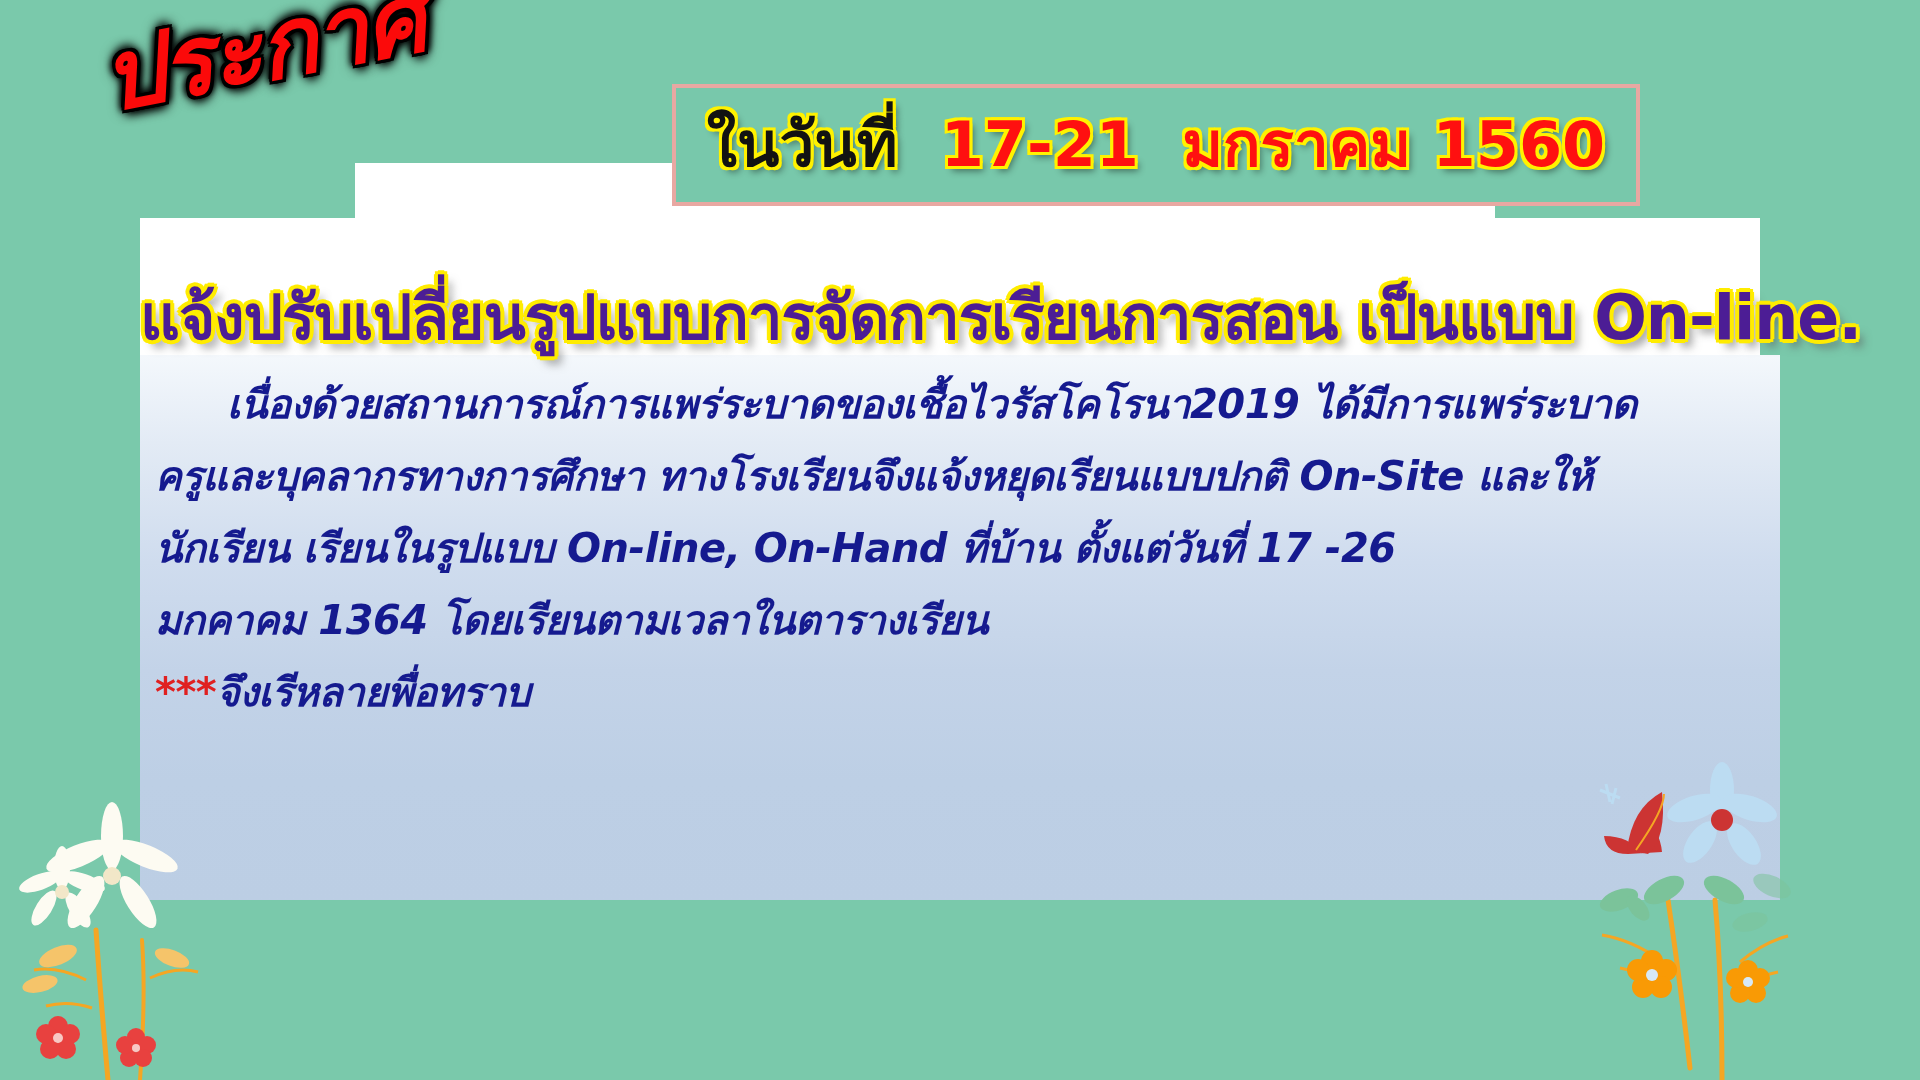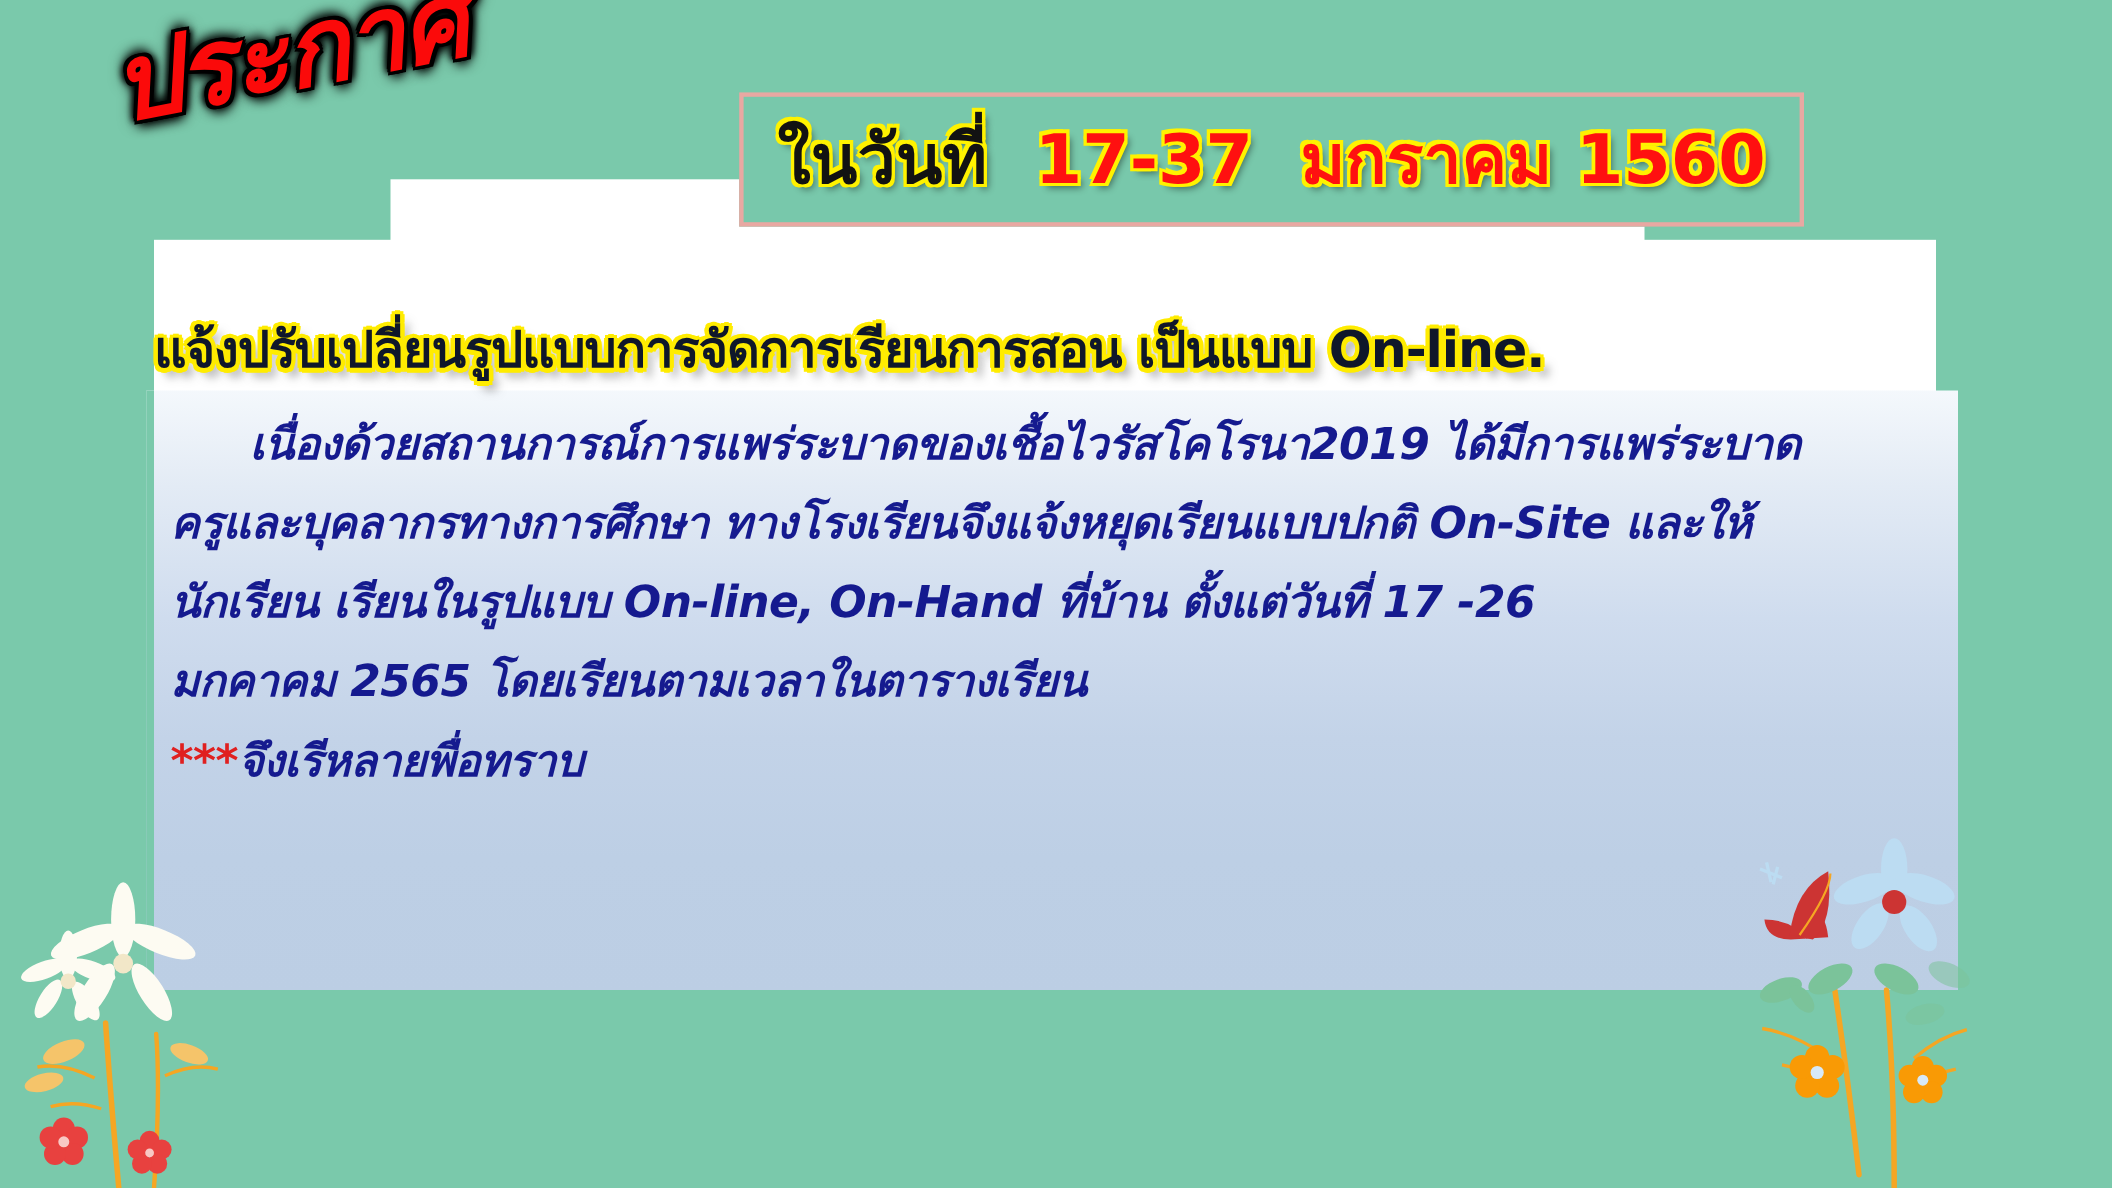--- a/index.html
+++ b/index.html
@@ -98,25 +98,25 @@
     left: 140px;
     top: 279px;
     width: 1640px;
     height: 78px;
     display: flex;
     align-items: center;
     z-index: 8;
   }
   .headline-text {
     font-family: "DejaVu Sans", sans-serif;
-    font-size: 46px;
+    font-size: 62px;
     font-weight: 700;
     line-height: 1;
     white-space: nowrap;
-    color: #0f172a;
+    color: #4c1d95;
     letter-spacing: -1px;
     text-shadow:
       -3px 0 0 #ffec00, 3px 0 0 #ffec00, 0 -3px 0 #ffec00, 0 3px 0 #ffec00,
       -3px -3px 0 #ffec00, 3px -3px 0 #ffec00, -3px 3px 0 #ffec00, 3px 3px 0 #ffec00,
       -4px 0 0 #ffec00, 4px 0 0 #ffec00, 0 4px 0 #ffec00, 0 -4px 0 #ffec00,
       7px 8px 9px rgba(90,90,90,.55);
   }
 
   
   .body-panel {
@@ -185,37 +185,37 @@
   <div class="white-band-upper"></div>
   <div class="white-band"></div>
 
   <div class="proclaim">
     <div class="proclaim-text">ประกาศ</div>
   </div>
 
   <div class="date-box">
     <div class="date-text">
       <span>ในวันที่</span>&nbsp;
-      <span class="num">17-37</span>&nbsp;
+      <span class="num">17-21</span>&nbsp;
       <span class="num">มกราคม 1560</span>
     </div>
   </div>
 
   <div class="headline">
     <div class="headline-text">แจ้งปรับเปลี่ยนรูปแบบการจัดการเรียนการสอน เป็นแบบ On-line.</div>
   </div>
 
   <div class="body-panel"></div>
   <div class="body-panel-edge"></div>
 
   <div class="body-text">
     <div class="body-line indent">เนื่องด้วยสถานการณ์การแพร่ระบาดของเชื้อไวรัสโคโรนา2019  ได้มีการแพร่ระบาด</div>
     <div class="body-line">ครูและบุคลากรทางการศึกษา  ทางโรงเรียนจึงแจ้งหยุดเรียนแบบปกติ  On-Site    และให้</div>
     <div class="body-line">นักเรียน เรียนในรูปแบบ On-line, On-Hand  ที่บ้าน   ตั้งแต่วันที่ 17 -26</div>
-    <div class="body-line">มกคาคม 2565  โดยเรียนตามเวลาในตารางเรียน</div>
+    <div class="body-line">มกคาคม 1364  โดยเรียนตามเวลาในตารางเรียน</div>
     <div class="body-line">
       <span class="stars">***</span><span>จึงเรีหลายพื่อทราบ</span>
     </div>
   </div>
 
   <svg class="flower-group flowers-right" viewBox="0 0 330 330">
 
     <path d="M118 318 Q108 230 96 150" stroke="#f5a623" stroke-width="5" fill="none" stroke-linecap="round"></path>
     <path d="M150 330 Q150 230 143 150" stroke="#f5a623" stroke-width="5" fill="none" stroke-linecap="round"></path>
 

